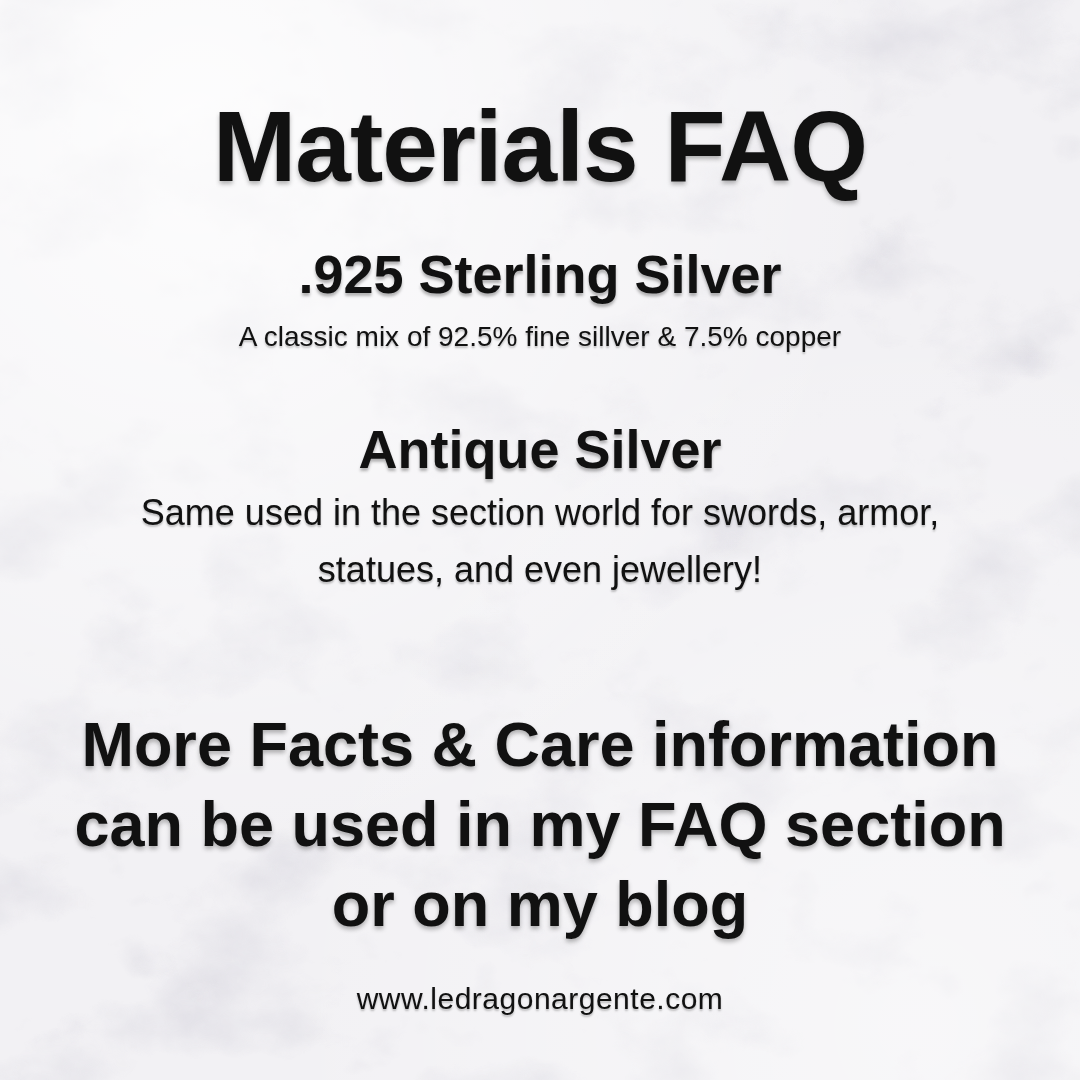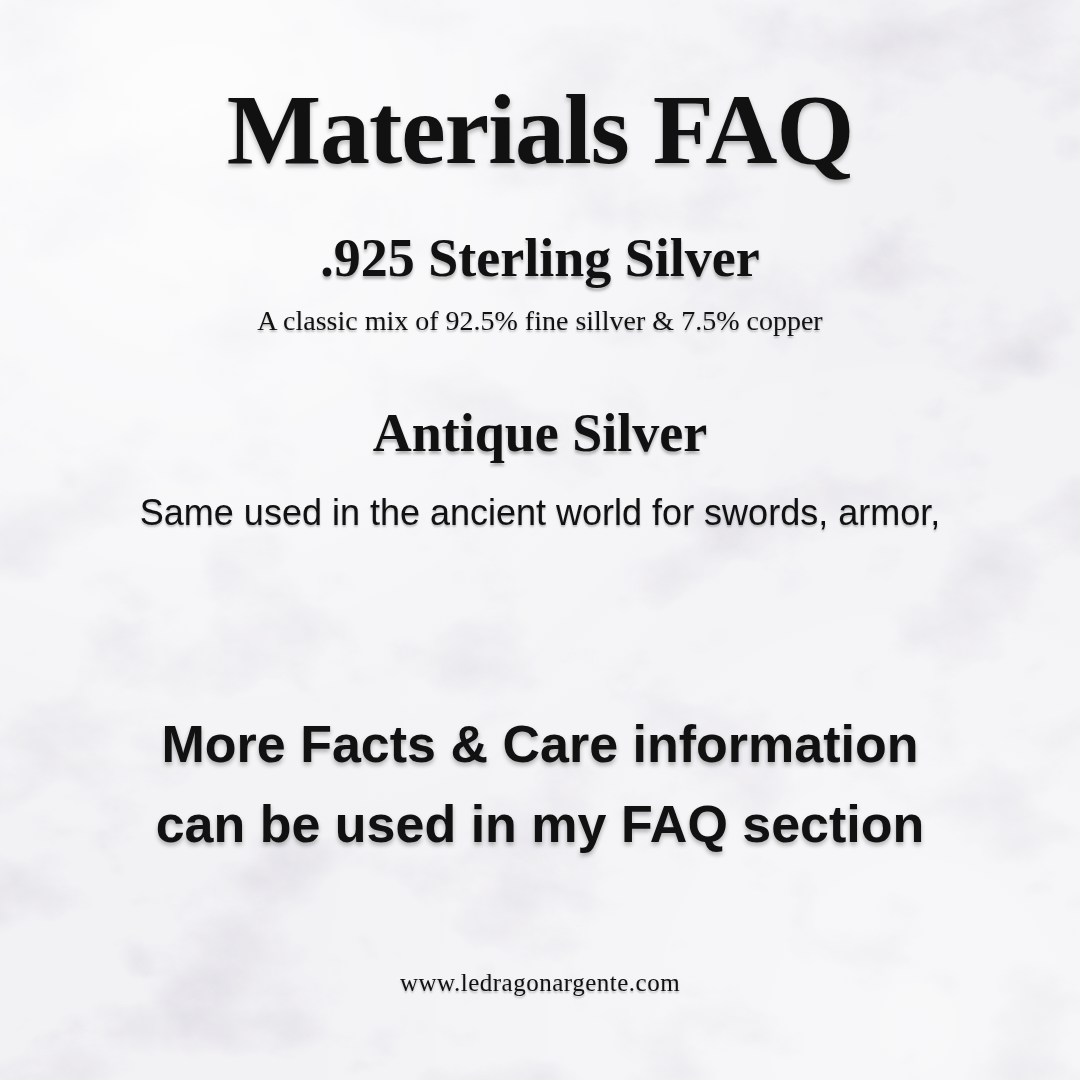--- a/index.html
+++ b/index.html
@@ -29,23 +29,22 @@
     top: 0; left: 0; right: 0; bottom: 0;
     background: radial-gradient(ellipse at 18% 12%, rgba(255,255,255,0.85), rgba(255,255,255,0) 55%),
                 radial-gradient(ellipse at 85% 95%, rgba(255,255,255,0.45), rgba(255,255,255,0) 50%);
     pointer-events: none;
   }
   .txt {
     position: absolute;
     left: 0;
     right: 0;
     text-align: center;
-    margin: 0;
+    margin: 16px;
     white-space: pre;
-    font-family: Liberation Serif, serif;
   }
   .title {
     top: 70px;
     font-size: 100px;
     font-weight: bold;
     line-height: 120px;
     letter-spacing: -1px;
     text-shadow: 0 3px 4px rgba(50,50,50,0.35);
   }
   .heading {
@@ -80,29 +79,29 @@
   }
   .cta-block {
     position: absolute;
     left: 0;
     right: 0;
     top: 704px;
     text-align: center;
   }
   .cta-block p {
     margin: 0;
-    font-size: 52px;
+    font-size: 63px;
     font-weight: bold;
     line-height: 80px;
     white-space: pre;
     text-shadow: 0 3px 4px rgba(50,50,50,0.35);
   }
   .url {
     top: 962px;
-    font-size: 25px;
+    font-size: 30px;
     line-height: 42px;
     letter-spacing: 0.5px;
     text-shadow: 0 2px 2px rgba(60,60,60,0.30);
   }
 </style>
 </head>
 <body>
 
 <div class="canvas">
 
@@ -124,23 +123,25 @@
   <div class="sheen"></div>
 
   <h1 class="txt title">Materials FAQ</h1>
 
   <h2 class="txt heading silver">.925 Sterling Silver</h2>
   <p class="txt body-line silver-line-1">A classic mix of 92.5% fine sillver &amp; 7.5% copper</p>
 
   <h2 class="txt heading bronze">Antique Silver</h2>
 
   <div class="body-block">
-    <p>Same used in the ancient world for swords, armor,</p>
+    <p>Same used in the section world for swords, armor,</p>
+    <p>statues, and even jewellery!</p>
   </div>
 
   <div class="cta-block">
     <p>More Facts &amp; Care information</p>
     <p>can be used in my FAQ section</p>
+    <p>or on my blog</p>
   </div>
 
   <p class="txt url">www.ledragonargente.com</p>
 
 </div>
 
 </body></html>

